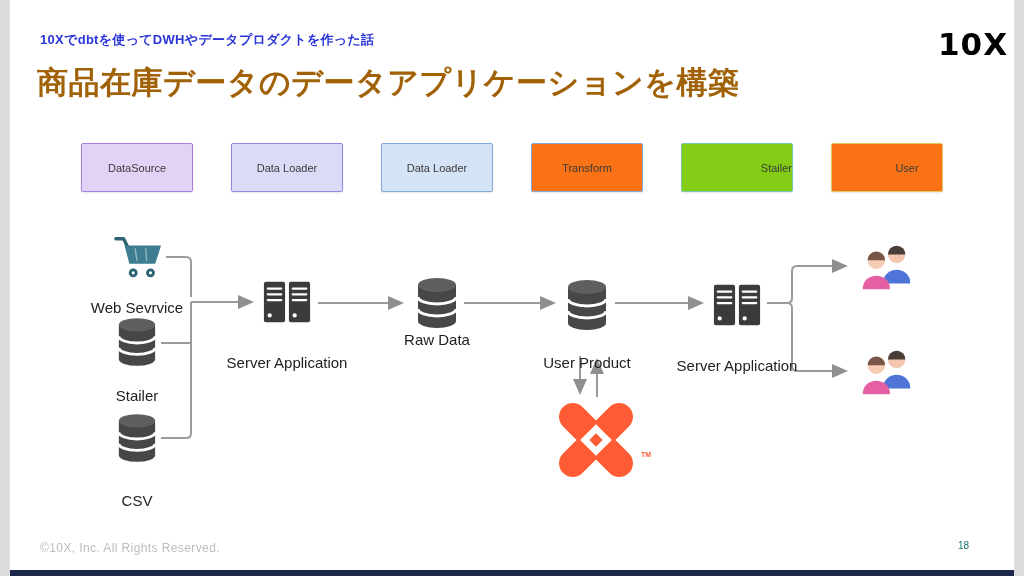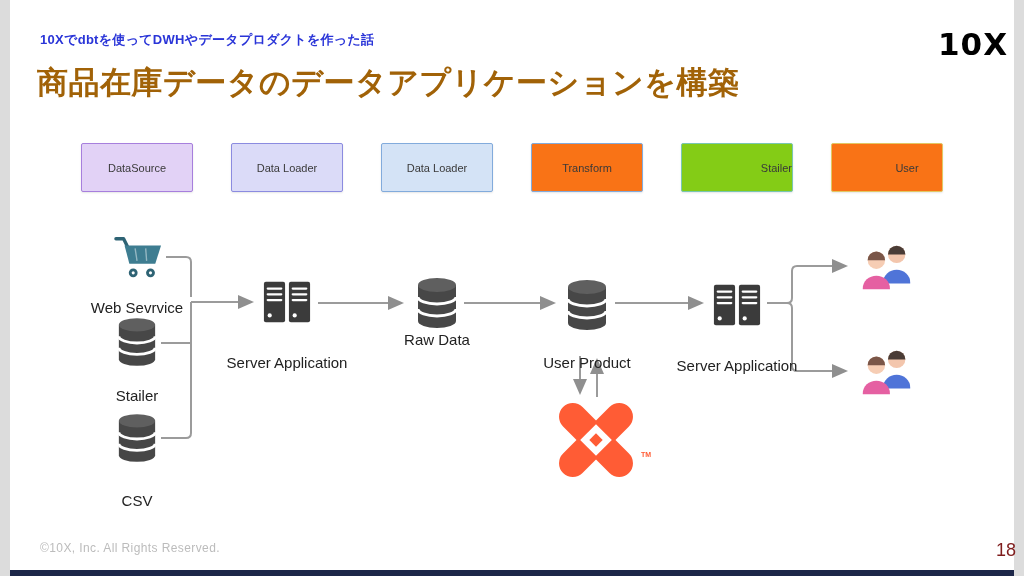--- a/index.html
+++ b/index.html
@@ -58,22 +58,22 @@
     position: absolute; left: 641px; top: 451px;
     font-size: 7px; color: #ff5c35; font-weight: bold;
   }
 
   
   #footer-copyright {
     position: absolute; left: 40px; top: 541px;
     font-size: 12px; color: #bcbcbc; letter-spacing: 0.4px;
   }
   #page-number {
-    position: absolute; left: 996px; top: 540px;
-    font-size: 18px; color: #7f1d1d;
+    position: absolute; left: 958px; top: 540px;
+    font-size: 10px; color: #0f766e;
   }
 </style>
 </head>
 <body>
 
 <div id="canvas">
   <div id="slide"></div>
   <div id="bottom-bar"></div>
 
   <div id="subtitle">10Xでdbtを使ってDWHやデータプロダクトを作った話</div>

